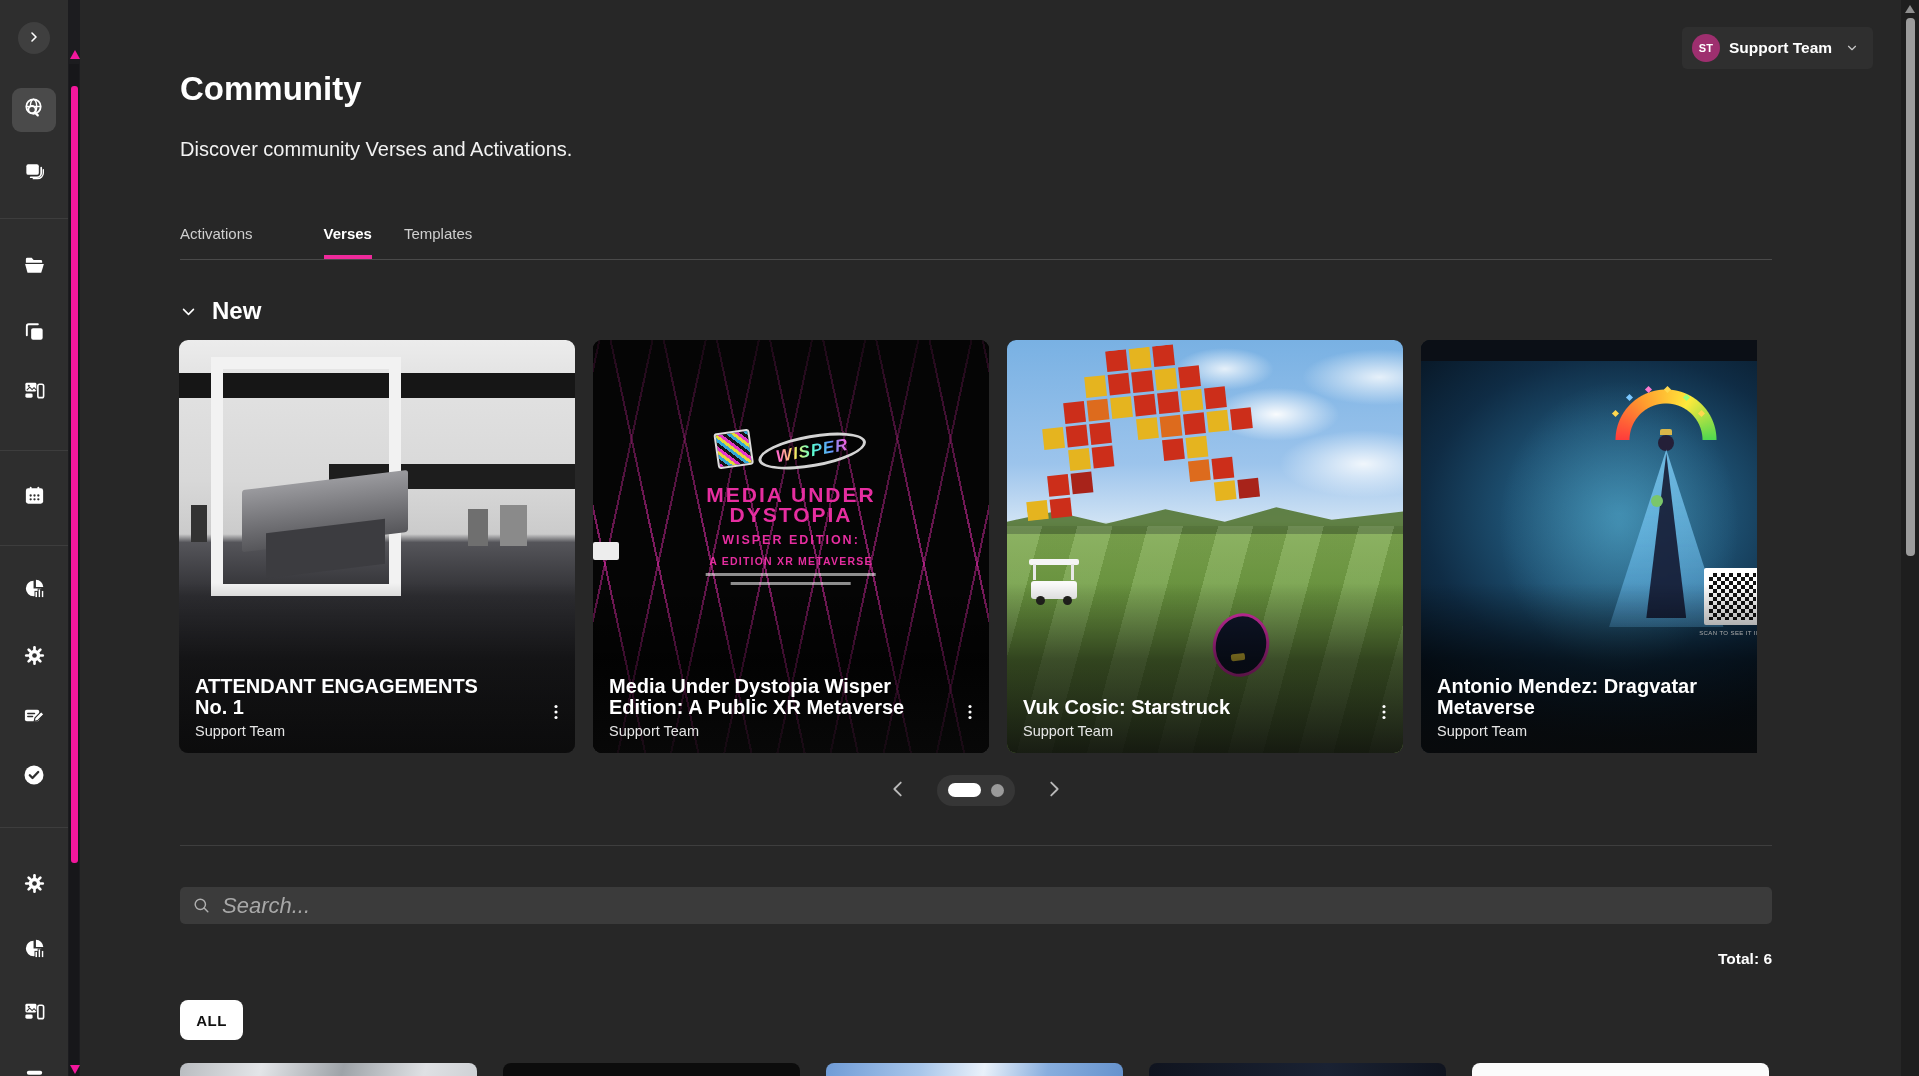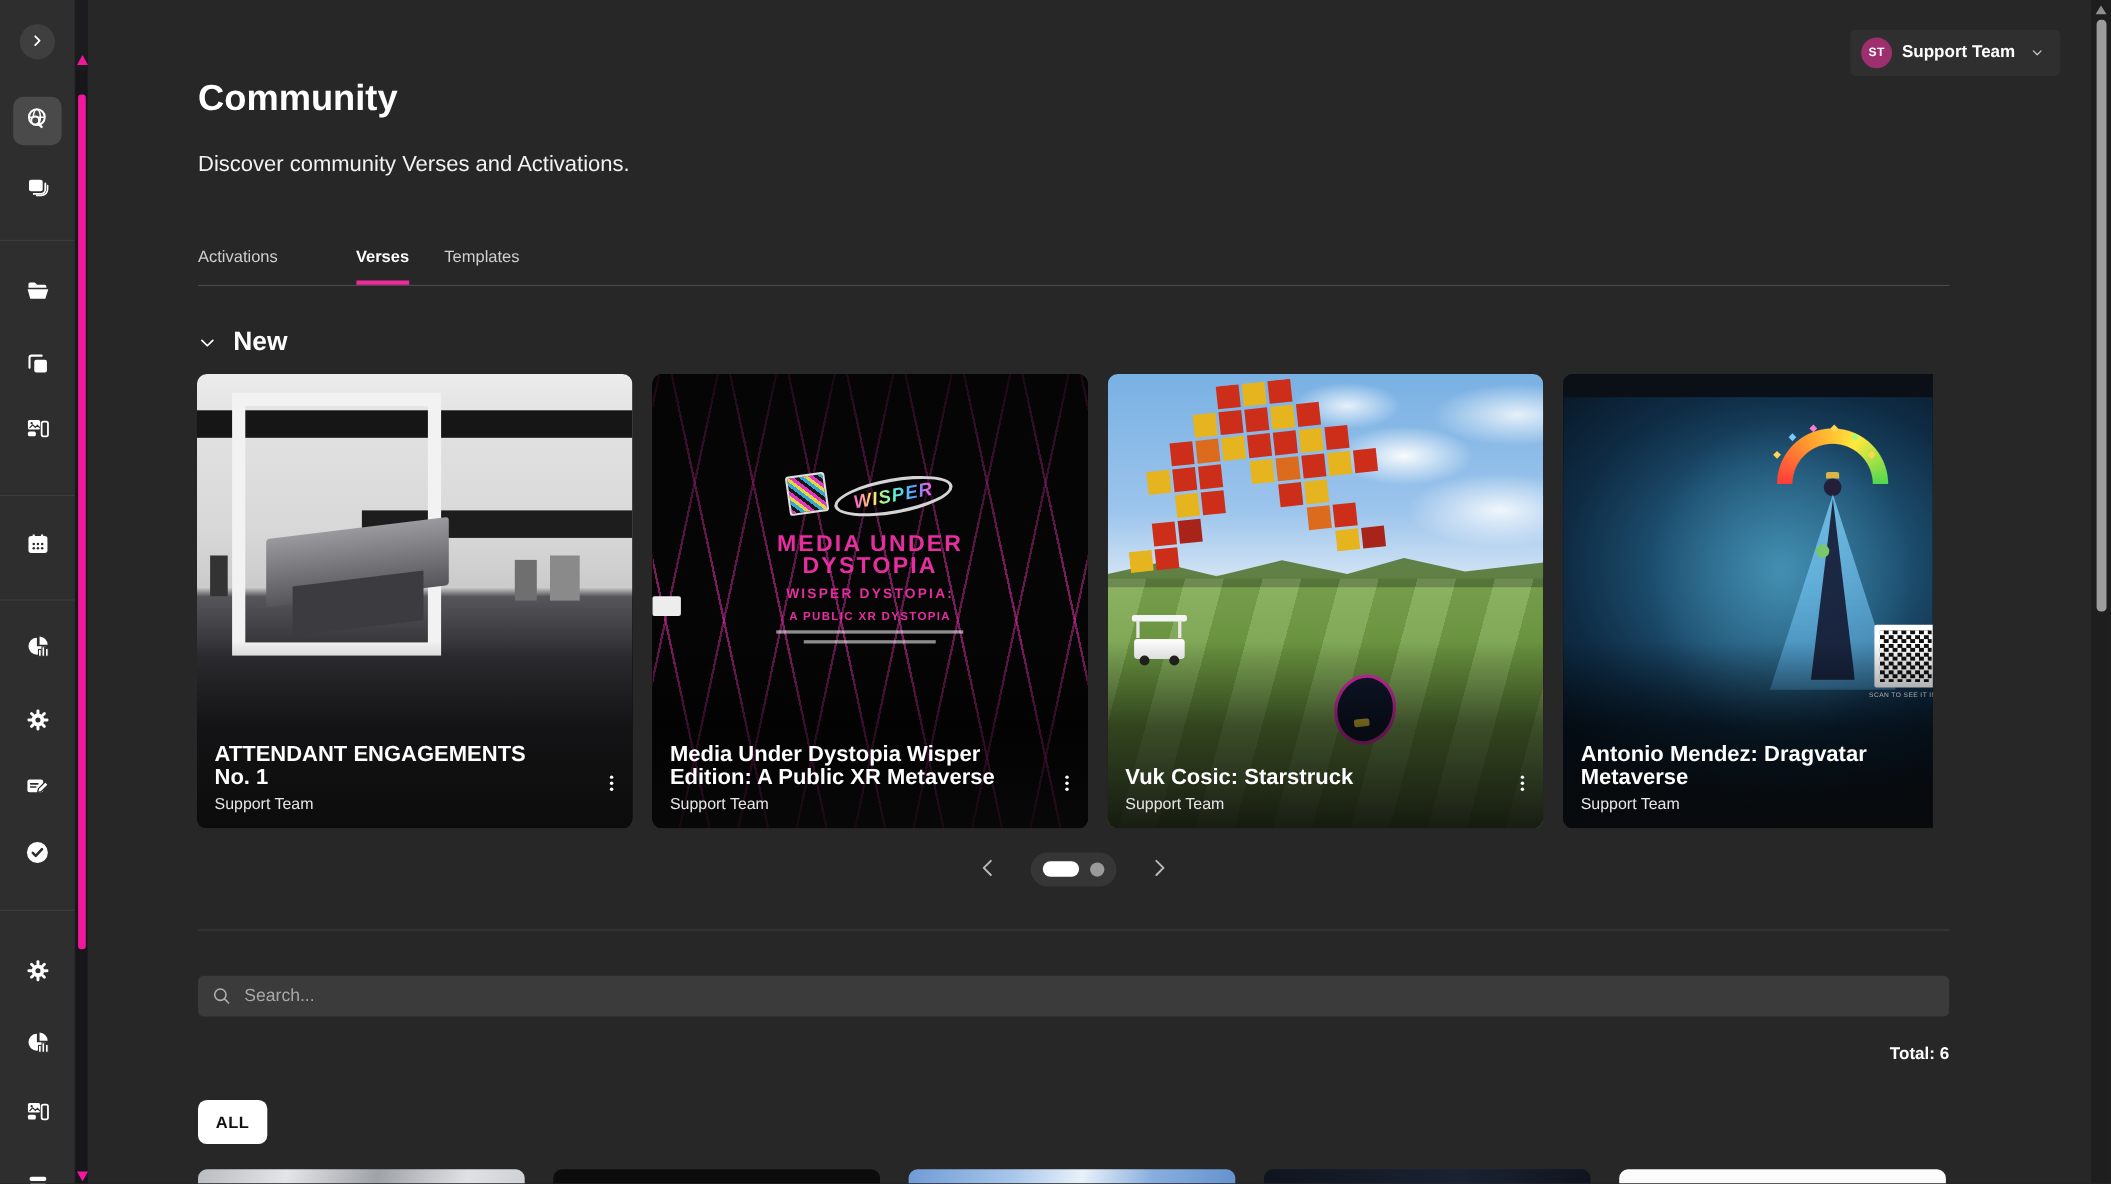--- a/index.html
+++ b/index.html
@@ -151,21 +151,21 @@
   .car-btn{background:transparent;border:none;width:26px;height:26px;cursor:pointer;display:flex;align-items:center;justify-content:center;}
   .dots{background:#363636;border-radius:16px;height:31px;display:flex;align-items:center;gap:10px;padding:0 11px;}
   .dot-pill{width:33px;height:14px;border-radius:7px;background:#fff;cursor:pointer;}
   .dot{width:13px;height:13px;border-radius:50%;background:#9a9a9a;cursor:pointer;}
 
   .content-divider{position:absolute;left:180px;top:845px;width:1592px;height:1px;background:#3e3e3e;border:none;margin:0;}
 
   
   .searchbar{position:absolute;left:180px;top:887px;width:1592px;height:37px;background:#3b3b3b;
     border-radius:5px;display:flex;align-items:center;padding:0 12px;gap:9px;}
-  .searchbar input{flex:1;background:transparent;border:none;outline:none;color:#c4b5fd;font-size:16px;}
+  .searchbar input{flex:1;background:transparent;border:none;outline:none;color:#c4b5fd;font-size:22px;font-style:italic;}
   .searchbar input::placeholder{color:#a8a8a8;}
   .total{position:absolute;left:180px;top:950px;width:1592px;text-align:right;font-size:15.5px;font-weight:bold;}
   .all-btn{position:absolute;left:180px;top:1000px;width:63px;height:40px;background:#fff;color:#111;
     font-size:15px;font-weight:bold;border:none;border-radius:8px;cursor:pointer;letter-spacing:.5px;}
 
   
   .mini-row{position:absolute;left:180px;top:1063px;width:1592px;display:flex;gap:26px;}
   .mini{flex:0 0 297px;height:120px;border-radius:8px 8px 0 0;}
   .mini1{background:linear-gradient(105deg,#b9bcc0 0%,#e3e5e8 25%,#9ea3a8 50%,#dfe1e4 75%,#c6c9cd 100%);}
   .mini2{background:#0c0c0c;}
@@ -445,22 +445,22 @@
       <div class="art art2">
         <div class="a2-grid"></div>
         <div class="a2-tag"></div>
         <div class="a2-center">
           <div class="a2-logo-row">
             <div class="a2-qr"></div>
             <div class="a2-bubble"><span>WISPER</span></div>
           </div>
           <div class="a2-line a2-l1">MEDIA UNDER</div>
           <div class="a2-line a2-l2">DYSTOPIA</div>
-          <div class="a2-line a2-l3">WISPER DYSTOPIA:</div>
-          <div class="a2-line a2-l4">A PUBLIC XR DYSTOPIA</div>
+          <div class="a2-line a2-l3">WISPER EDITION:</div>
+          <div class="a2-line a2-l4">A EDITION XR METAVERSE</div>
           <div class="a2-credit1"></div>
             <div class="a2-credit2"></div>
         </div>
       </div>
       <div class="card-overlay">
         <div class="card-text">
           <div class="card-title">Media Under Dystopia Wisper Edition: A Public XR Metaverse</div>
           <div class="card-author">Support Team</div>
         </div>
       </div>

